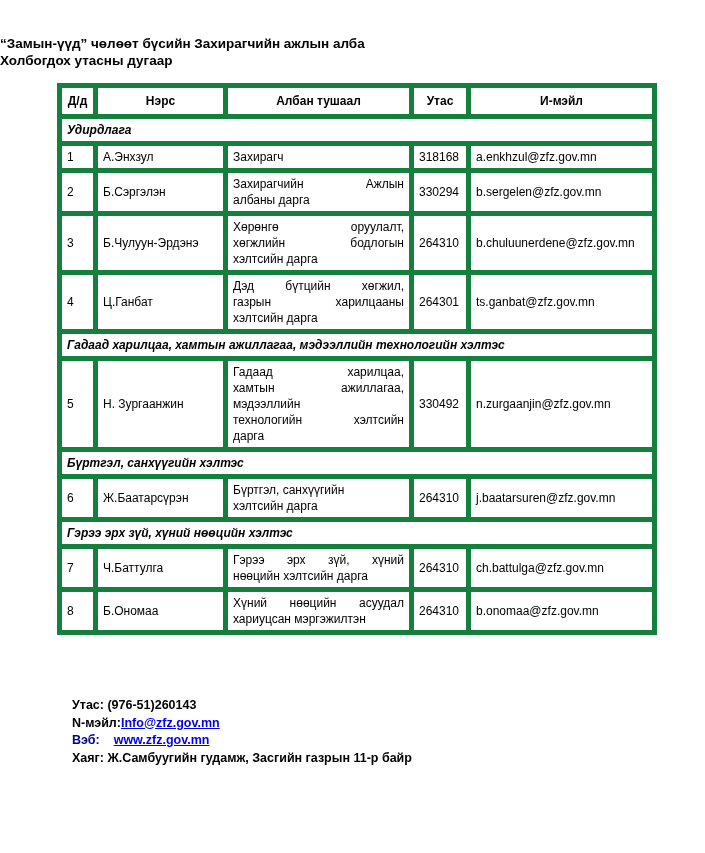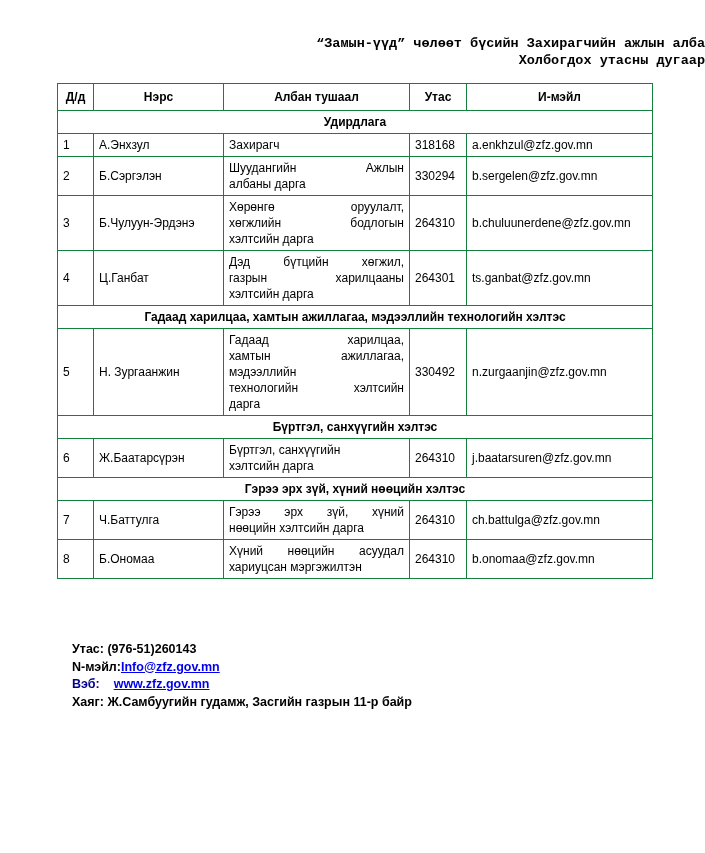--- a/index.html
+++ b/index.html
@@ -4,48 +4,47 @@
 <style>
   * { margin:0; padding:0; box-sizing:border-box; }
   html,body { background:#ffffff; }
   body {
     width:705px; height:853px; overflow:hidden;
     font-family:"Liberation Sans", sans-serif;
     color:#000;
   }
   .title {
     margin-top:35px;
-    text-align:right;
+    text-align:left;
     font-weight:bold;
     font-size:13.5px;
     line-height:17px;
-    font-family:Liberation Mono, monospace;
   }
   table.contacts {
     margin:14px 0 0 57px;
     width:595px;
     border-collapse:collapse;
     table-layout:fixed;
     font-size:12px;
   }
   table.contacts th, table.contacts td {
-    border:1px solid #15803d;
+    border:5px solid #15803d;
     vertical-align:middle;
     line-height:16px;
     padding:3px 5px;
   }
   table.contacts th {
     font-weight:bold;
     text-align:center;
     padding:5px 4px;
   }
   td.section {
     font-weight:bold;
-    text-align:center;
     padding:5px 4px;
+    font-style:italic;
   }
   td.no, td.phone { text-align:left; padding-left:5px; }
   td.pos { text-align:left;margin-left:8px; }
   td.pos div.jl { text-align-last:justify; }
   .footer {
     margin:62px 0 0 72px;
     font-weight:bold;
     font-size:12.5px;
     line-height:17.5px;
   }
@@ -94,21 +93,21 @@
           <td class="pos">
             <div>Захирагч</div>
           </td>
           <td class="phone">318168</td>
           <td class="email">a.enkhzul@zfz.gov.mn</td>
         </tr>
         <tr>
           <td class="no">2</td>
           <td class="name">Б.Сэргэлэн</td>
           <td class="pos">
-            <div class="jl">Шуудангийн Ажлын</div>
+            <div class="jl">Захирагчийн Ажлын</div>
             <div>албаны дарга</div>
           </td>
           <td class="phone">330294</td>
           <td class="email">b.sergelen@zfz.gov.mn</td>
         </tr>
         <tr>
           <td class="no">3</td>
           <td class="name">Б.Чулуун-Эрдэнэ</td>
           <td class="pos">
             <div class="jl">Хөрөнгө оруулалт,</div>

